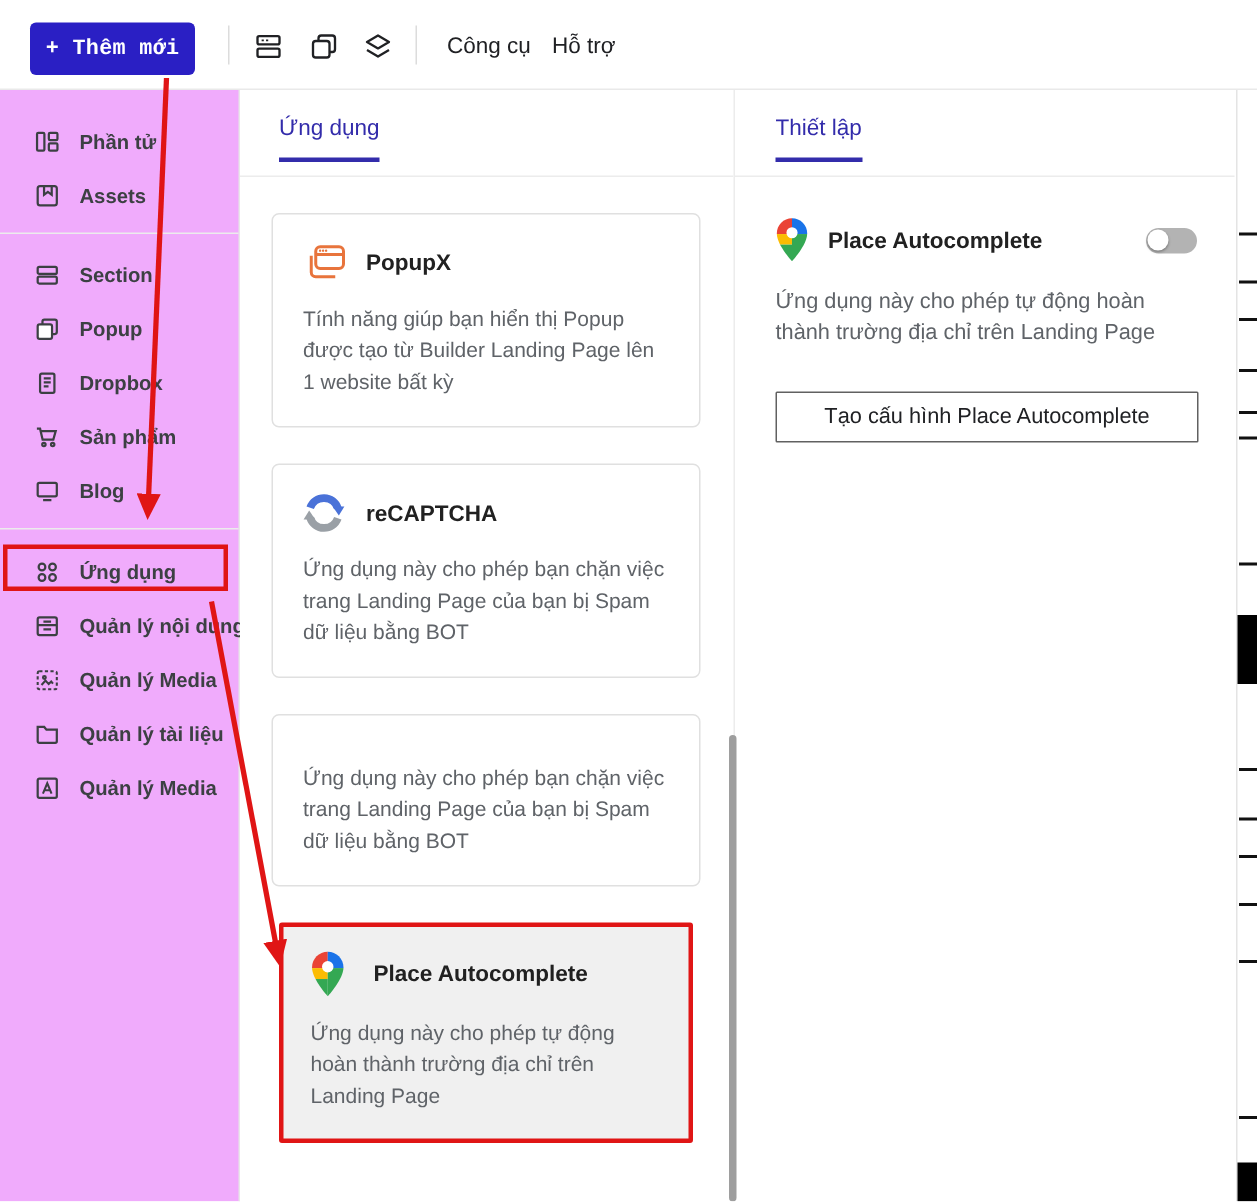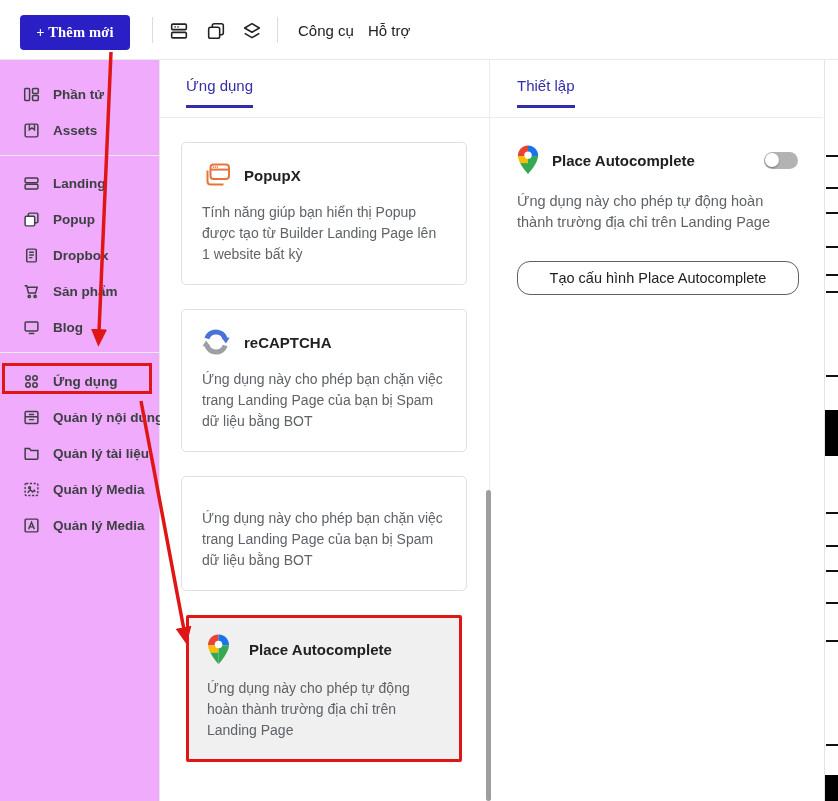--- a/index.html
+++ b/index.html
@@ -8,21 +8,21 @@
     position:relative;width:838px;height:801px;overflow:hidden;background:#fff;
     font-family:"Liberation Sans","DejaVu Sans",sans-serif;color:#202124;
   }
   .app::before{content:"";position:absolute;left:0;top:3px;width:838px;height:1px;background:#ededed;}
 
   
   .toolbar{position:absolute;left:0;top:0;width:838px;height:60px;background:#fff;border-bottom:1px solid #e9e9e9;}
   .btn-add{
     position:absolute;left:20px;top:15px;width:110px;height:35px;border:none;border-radius:4px;
     background:var(--primary_button_bg,#2a1fc4);color:#fff;font-size:14.5px;font-weight:600;
-    font-family:Liberation Serif, serif;cursor:pointer;letter-spacing:.2px;
+    font-family:Liberation Mono, monospace;cursor:pointer;letter-spacing:.2px;
   }
   .tb-divider{position:absolute;top:17px;width:1px;height:26px;background:#dcdcdc;}
   .tb-ic{position:absolute;top:19px;width:24px;height:24px;display:flex;align-items:center;justify-content:center;cursor:pointer;}
   .tb-link{position:absolute;top:22px;font-size:15px;color:#202124;cursor:pointer;}
 
   
   .sidebar{position:absolute;left:0;top:60px;width:160px;height:741px;background:#f0abfc;border-right:1px solid #e8e8e8;}
   .sb-group{display:block;}
   .sb-g1{padding-top:16px;}
   .sb-g2{padding-top:9px;}
@@ -58,21 +58,21 @@
   
   .settings{position:absolute;left:489px;top:60px;width:334px;height:741px;background:#fff;border-left:1px solid #ececec;}
   .settings .tab{margin-left:27px;text-align:center;}
   .set-content{padding:27px 25px 0 27px;}
   .set-approw{display:flex;align-items:center;}
   .set-appname{margin-left:13px;font-size:15px;font-weight:700;color:#212121;}
   .toggle{margin-left:auto;width:34px;height:17px;border-radius:9px;background:#b3b3b3;position:relative;cursor:pointer;}
   .toggle .knob{position:absolute;left:1px;top:1.5px;width:14px;height:14px;border-radius:50%;background:#fff;box-shadow:0 1px 2px rgba(0,0,0,.35);}
   .set-desc{margin:16px 0 0 0;font-size:14.5px;line-height:21px;color:#5f6368;width:284px;}
   .btn-config{
-    margin-top:28px;width:282px;height:34px;background:#fff;border:1px solid #616161;border-radius:13px;
+    margin-top:28px;width:282px;height:34px;background:#fff;border:1px solid #616161;border-radius:1px;
     font-size:14.5px;color:#202124;font-family:inherit;cursor:pointer;
   }
 
   
   .edge-strip{position:absolute;left:824px;top:60px;width:14px;height:741px;background:#fff;border-left:1px solid #e4e4e4;}
   .edge-tick{position:absolute;right:0;width:12px;height:2px;background:#111;}
   .edge-block{position:absolute;right:0;width:13px;background:#000;}
 
   
   .scroll-thumb{position:absolute;left:486px;top:490px;width:5px;height:311px;background:#9e9e9e;border-radius:3px;}
@@ -143,21 +143,21 @@
     <div class="sb-divider"></div>
 
     <div class="sb-group sb-g2">
       <div class="sb-item">
         <span class="sb-ic">
           <svg width="17" height="17" viewBox="0 0 16 16" fill="none" stroke="currentColor" stroke-width="1.4">
             <rect x="2" y="2.8" width="12" height="4.4" rx="1"></rect>
               <rect x="2" y="8.8" width="12" height="4.4" rx="1"></rect>
           </svg>
           </span>
-        <span class="sb-label">Landing</span>
+        <span class="sb-label">Section</span>
       </div>
       <div class="sb-item">
         <span class="sb-ic">
           <svg width="17" height="17" viewBox="0 0 16 16" fill="none" stroke="currentColor" stroke-width="1.4">
             <rect x="5" y="2" width="9" height="9" rx="1.2"></rect>
               <rect x="2" y="5" width="9" height="9" rx="1.2" fill="#fff"></rect>
           </svg>
           </span>
         <span class="sb-label">Popup</span>
       </div>
@@ -208,35 +208,35 @@
         <span class="sb-ic">
           <svg width="17" height="17" viewBox="0 0 16 16" fill="none" stroke="currentColor" stroke-width="1.4">
             <rect x="2" y="2.4" width="12" height="11.2" rx="1.2"></rect>
               <path d="M5.6 5.1h4.8M2 7.3h12M5.6 10h4.8"></path>
           </svg>
           </span>
         <span class="sb-label">Quản lý nội dung</span>
       </div>
       <div class="sb-item">
         <span class="sb-ic">
-          <svg width="17" height="17" viewBox="0 0 16 16" fill="none" stroke="currentColor" stroke-width="1.4">
-            <path d="M2 3.4h4.1l1.4 1.7H14v7.3a1 1 0 0 1-1 1H3a1 1 0 0 1-1-1z"></path>
-          </svg>
-          </span>
-        <span class="sb-label">Quản lý tài liệu</span>
-      </div>
-      <div class="sb-item">
-        <span class="sb-ic">
           <svg width="17" height="17" viewBox="0 0 16 16" fill="none" stroke="currentColor" stroke-width="1.3">
             <rect x="2" y="2.4" width="12" height="11.2" rx="1" stroke-dasharray="2 1.5"></rect>
             <circle cx="6.2" cy="6.3" r="0.9"></circle>
               <path d="M4.4 11 6.9 8.2l2 2.2 1.6-1.6 1.1 1.3"></path>
           </svg>
           </span>
         <span class="sb-label">Quản lý Media</span>
+      </div>
+      <div class="sb-item">
+        <span class="sb-ic">
+          <svg width="17" height="17" viewBox="0 0 16 16" fill="none" stroke="currentColor" stroke-width="1.4">
+            <path d="M2 3.4h4.1l1.4 1.7H14v7.3a1 1 0 0 1-1 1H3a1 1 0 0 1-1-1z"></path>
+          </svg>
+          </span>
+        <span class="sb-label">Quản lý tài liệu</span>
       </div>
       <div class="sb-item">
         <span class="sb-ic">
           <svg width="17" height="17" viewBox="0 0 16 16" fill="none" stroke="currentColor" stroke-width="1.4">
             <rect x="2" y="2" width="12" height="12" rx="1"></rect>
               <path d="M5.3 11.4 8 4.9l2.7 6.5M6.1 9.3h3.8" stroke-width="1.3"></path>
           </svg>
           </span>
         <span class="sb-label">Quản lý Media</span>
       </div>

